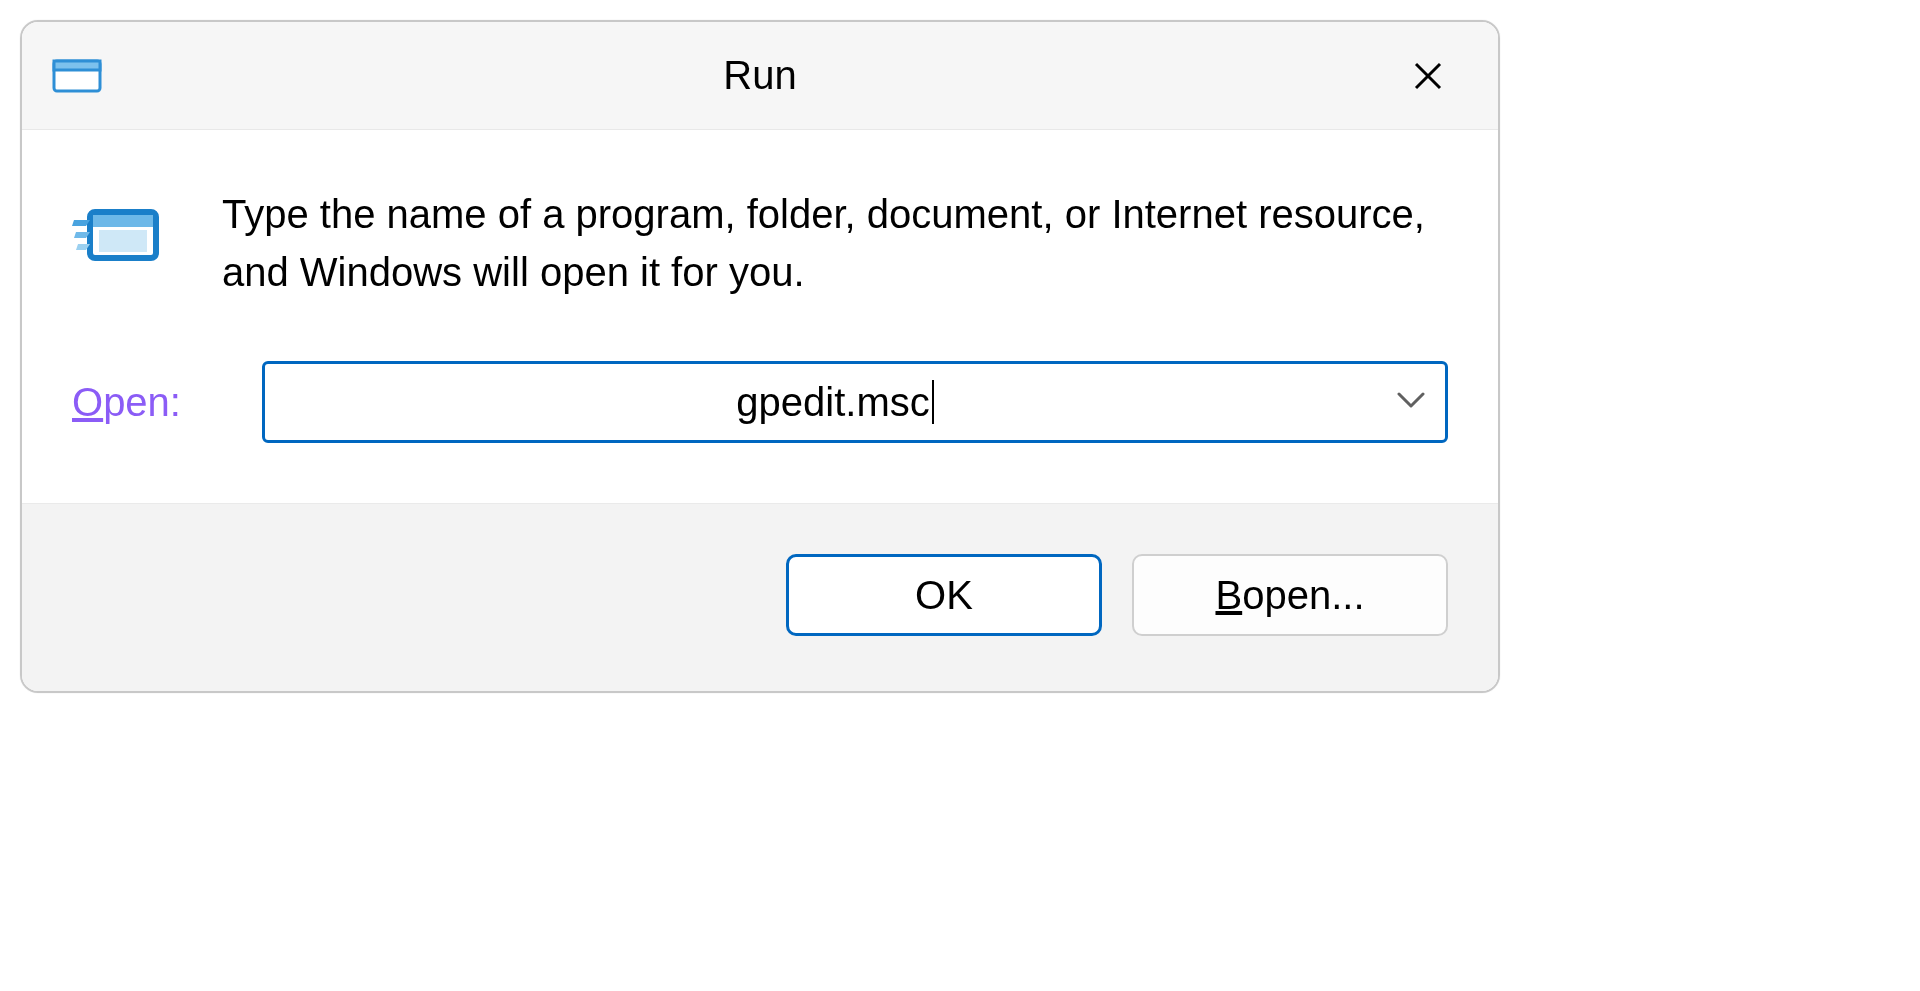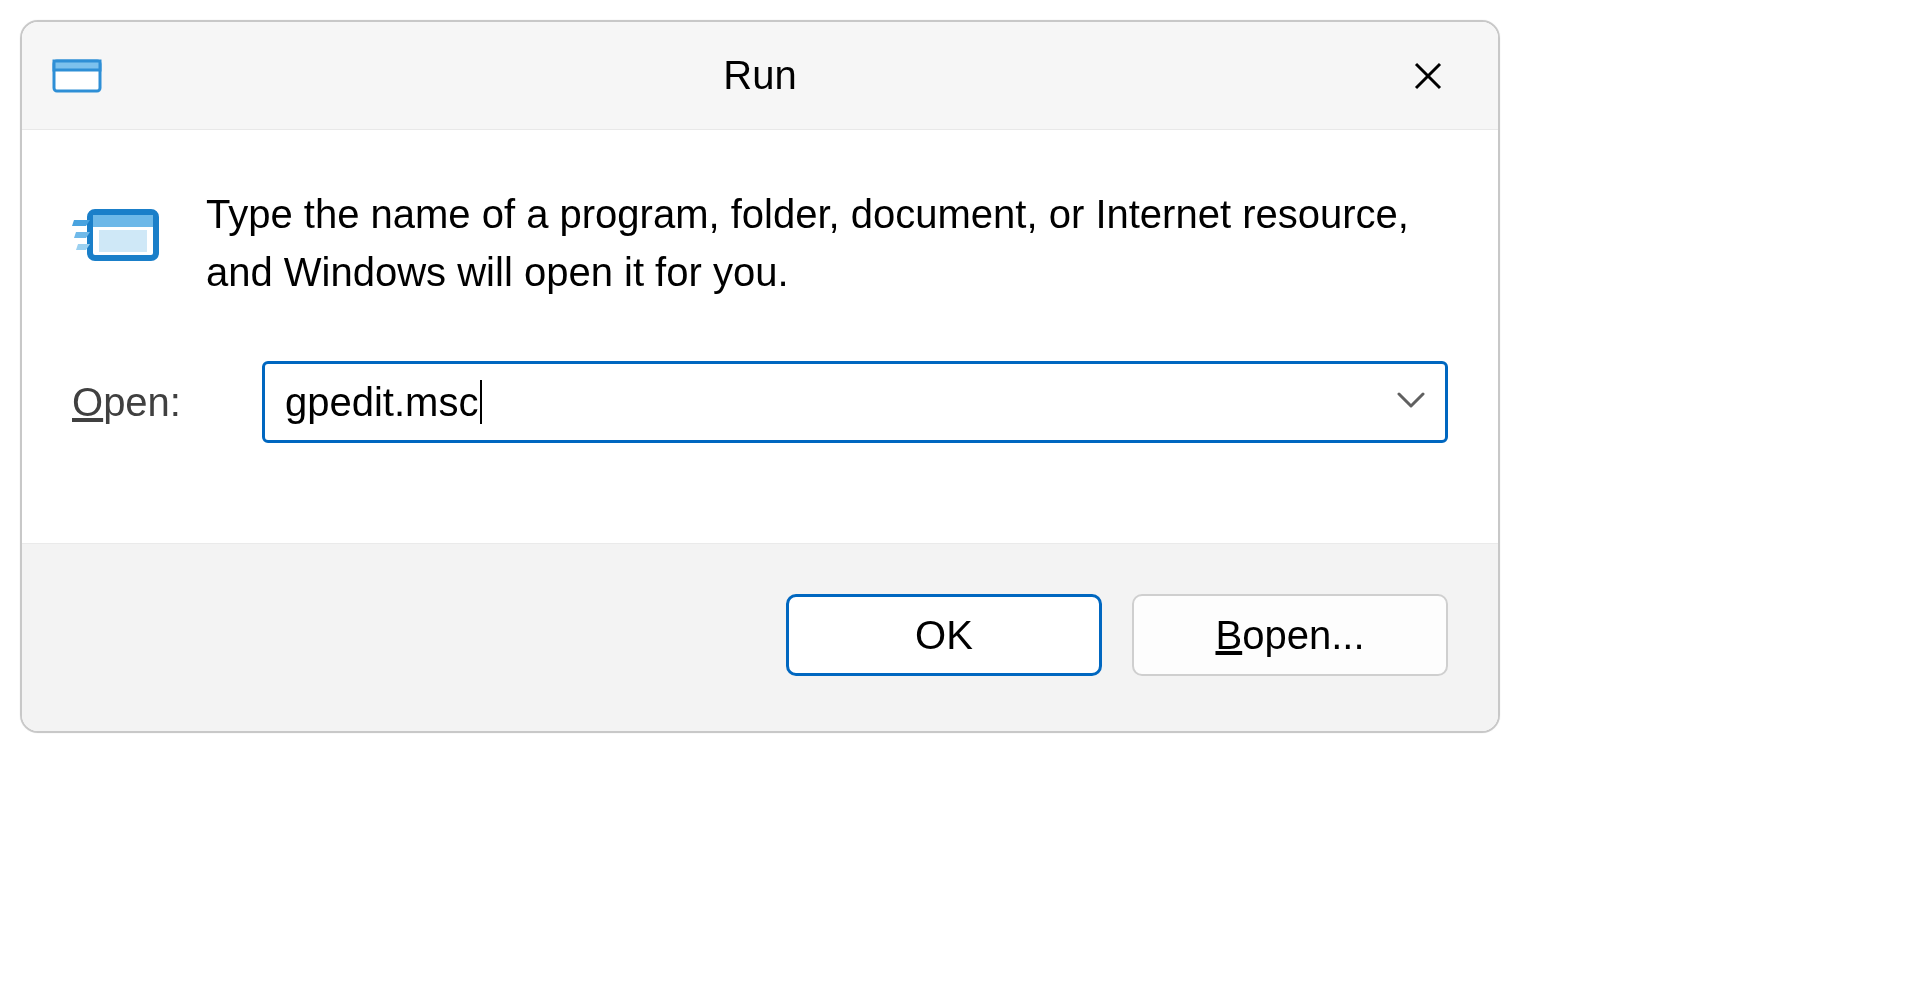--- a/index.html
+++ b/index.html
@@ -58,21 +58,21 @@
       color: #000;
       line-height: 1;
     }
     .content {
       background: #ffffff;
       padding: 55px 50px 60px 50px;
     }
     .desc-row {
       display: flex;
       align-items: flex-start;
-      gap: 44px;
+      gap: 60px;
       margin-bottom: 60px;
     }
     .run-icon {
       width: 90px;
       height: 90px;
       flex-shrink: 0;
       margin-top: 5px;
     }
     .desc-text {
       font-size: 40px;
@@ -80,36 +80,37 @@
       color: #000;
       font-weight: 400;
     }
     .input-row {
       display: flex;
       align-items: center;
       gap: 35px;
     }
     .open-label {
       font-size: 40px;
-      color: #404040;
+      color: #8b5cf6;
       min-width: 155px;
     }
     .open-label .ul {
       text-decoration: underline;
     }
     .combo {
       flex: 1;
       position: relative;
       border: 3px solid #0067c0;
       border-radius: 6px;
       height: 82px;
       display: flex;
       align-items: center;
       padding: 0 60px 0 20px;
       background: #fff;
+      justify-content: center;
     }
     .combo-caret {
       position: absolute;
       right: 20px;
       top: 50%;
       transform: translateY(-50%);
       color: #606060;
       pointer-events: none;
     }
     .text-cursor {
@@ -127,21 +128,20 @@
       align-items: center;
       height: 100%;
     }
     .footer {
       background: #f3f3f3;
       padding: 50px 50px 55px 50px;
       display: flex;
       justify-content: flex-end;
       gap: 30px;
       border-top: 1px solid #eaeaea;
-      margin-top: 40px;
     }
     .btn {
       width: 316px;
       height: 82px;
       border-radius: 10px;
       font-size: 40px;
       font-family: inherit;
       background: #fdfdfd;
       border: 2px solid #cfcfcf;
       cursor: pointer;

